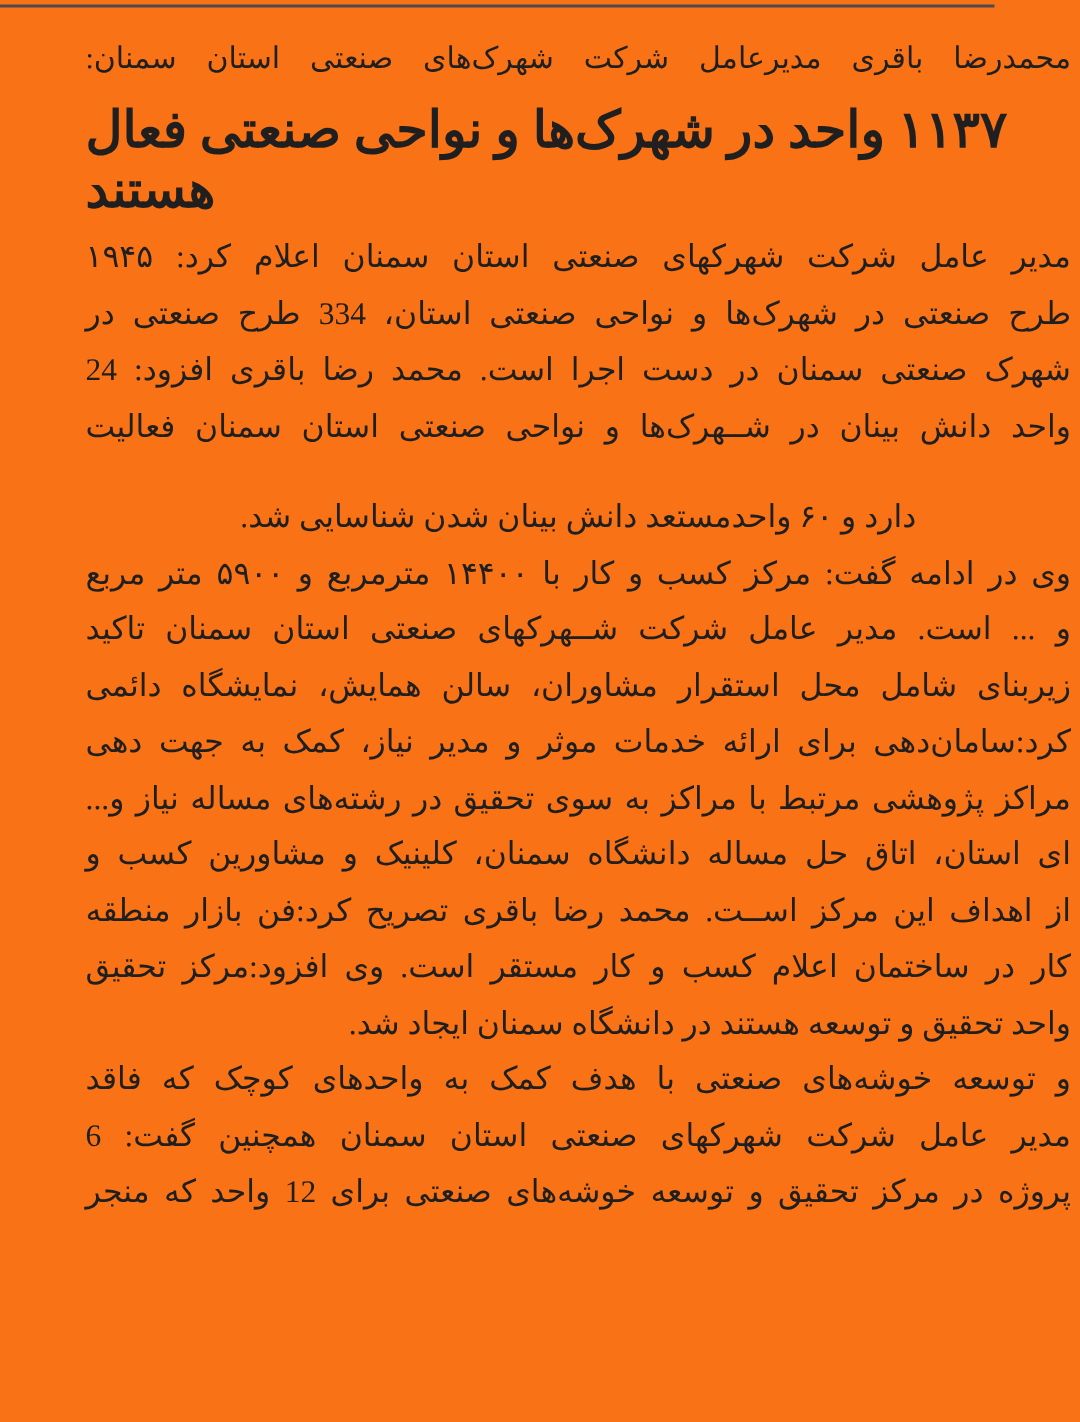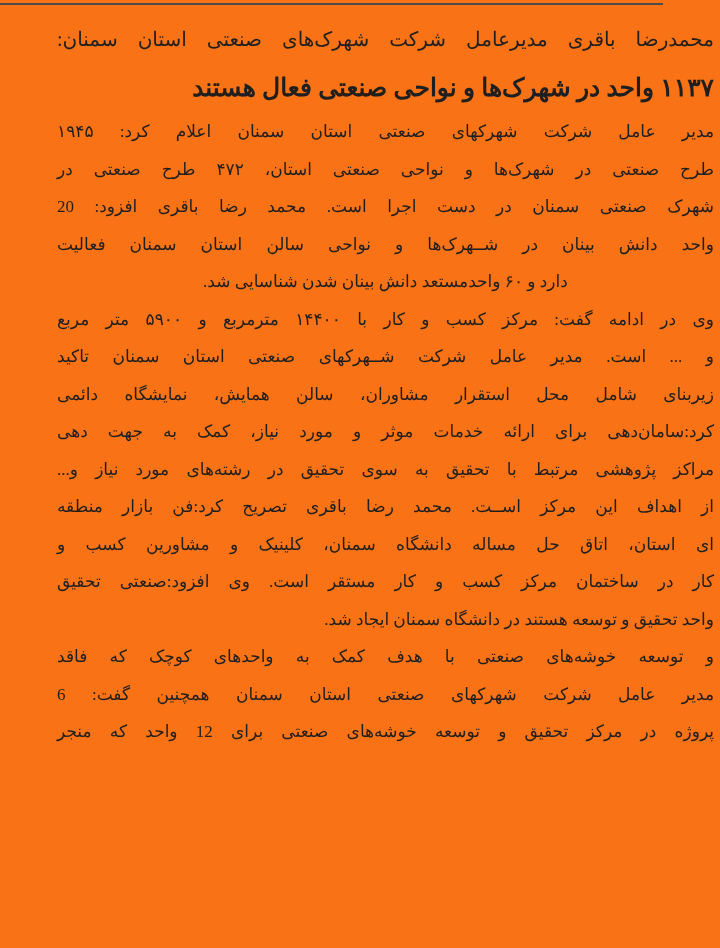--- a/index.html
+++ b/index.html
@@ -36,59 +36,59 @@
     margin-top: 23px;
     font-size: 20px;
     line-height: 33px;
     font-weight: 400;
     text-align: justify;
     text-align-last: justify;
     word-spacing: 1px;
   }
   .headline {
     margin: 12px 0 0 0;
-    font-size: 25px;
+    font-size: 34px;
     line-height: 40px;
     font-weight: 700;
-    text-align: right;
+    text-align: left;
     letter-spacing: 0;
   }
   .body-block {
     margin-top: 5px;
-    font-size: 17px;
+    font-size: 21px;
     line-height: 37.5px;
   }
   .ln {
     text-align: justify;
     text-align-last: justify;
   }
   .ln.al-right  { text-align-last: right; }
-  .ln.al-center { text-align-last: center; }
+  .ln.al-center { text-align-last: center; margin-top: 23px; }
 </style>
 </head>
 <body>
 
 <div class="page">
   <div class="top-rule"></div>
   <div class="column">
     <div class="kicker">محمدرضا باقری مدیرعامل شرکت شهرک‌های صنعتی استان سمنان:</div>
     <h1 class="headline">۱۱۳۷ واحد در شهرک‌ها و نواحی صنعتی فعال هستند</h1>
     <div class="body-block" id="body-lines">
         <div class="ln al-justify">مدیر عامل شرکت شهرکهای صنعتی استان سمنان اعلام کرد: ۱۹۴۵</div>
-        <div class="ln al-justify">طرح صنعتی در شهرک‌ها و نواحی صنعتی استان، ۴۷۲ طرح صنعتی در</div>
-        <div class="ln al-justify">شهرک صنعتی سمنان در دست اجرا است. محمد رضا باقری افزود: 20</div>
-        <div class="ln al-justify">واحد دانش بینان در شــهرک‌ها و نواحی سالن استان سمنان فعالیت</div>
+        <div class="ln al-justify">طرح صنعتی در شهرک‌ها و نواحی صنعتی استان، 334 طرح صنعتی در</div>
+        <div class="ln al-justify">شهرک صنعتی سمنان در دست اجرا است. محمد رضا باقری افزود: 24</div>
+        <div class="ln al-justify">واحد دانش بینان در شــهرک‌ها و نواحی صنعتی استان سمنان فعالیت</div>
         <div class="ln al-center">دارد و ۶۰ واحدمستعد دانش بینان شدن شناسایی شد.</div>
         <div class="ln al-justify">وی در ادامه گفت: مرکز کسب و کار با ۱۴۴۰۰ مترمربع و ۵۹۰۰ متر مربع</div>
         <div class="ln al-justify">و ... است. مدیر عامل شرکت شــهرکهای صنعتی استان سمنان تاکید</div>
         <div class="ln al-justify">زیربنای شامل محل استقرار مشاوران، سالن همایش، نمایشگاه دائمی</div>
-        <div class="ln al-justify">کرد:سامان‌دهی برای ارائه خدمات موثر و مورد نیاز، کمک به جهت دهی</div>
-        <div class="ln al-justify">مراکز پژوهشی مرتبط با تحقیق به سوی تحقیق در رشته‌های مورد نیاز و...</div>
+        <div class="ln al-justify">کرد:سامان‌دهی برای ارائه خدمات موثر و مدیر نیاز، کمک به جهت دهی</div>
+        <div class="ln al-justify">مراکز پژوهشی مرتبط با مراکز به سوی تحقیق در رشته‌های مساله نیاز و...</div>
+        <div class="ln al-justify">ای استان، اتاق حل مساله دانشگاه سمنان، کلینیک و مشاورین کسب و</div>
         <div class="ln al-justify">از اهداف این مرکز اســت. محمد رضا باقری تصریح کرد:فن بازار منطقه</div>
-        <div class="ln al-justify">ای استان، اتاق حل مساله دانشگاه سمنان، کلینیک و مشاورین کسب و</div>
-        <div class="ln al-justify">کار در ساختمان مرکز کسب و کار مستقر است. وی افزود:صنعتی تحقیق</div>
+        <div class="ln al-justify">کار در ساختمان اعلام کسب و کار مستقر است. وی افزود:مرکز تحقیق</div>
         <div class="ln al-right">واحد تحقیق و توسعه هستند در دانشگاه سمنان ایجاد شد.</div>
         <div class="ln al-justify">و توسعه خوشه‌های صنعتی با هدف کمک به واحدهای کوچک که فاقد</div>
         <div class="ln al-justify">مدیر عامل شرکت شهرکهای صنعتی استان سمنان همچنین گفت: 6</div>
         <div class="ln al-justify">پروژه در مرکز تحقیق و توسعه خوشه‌های صنعتی برای 12 واحد که منجر</div>
       </div>
   </div>
 </div>
 
 </body></html>

